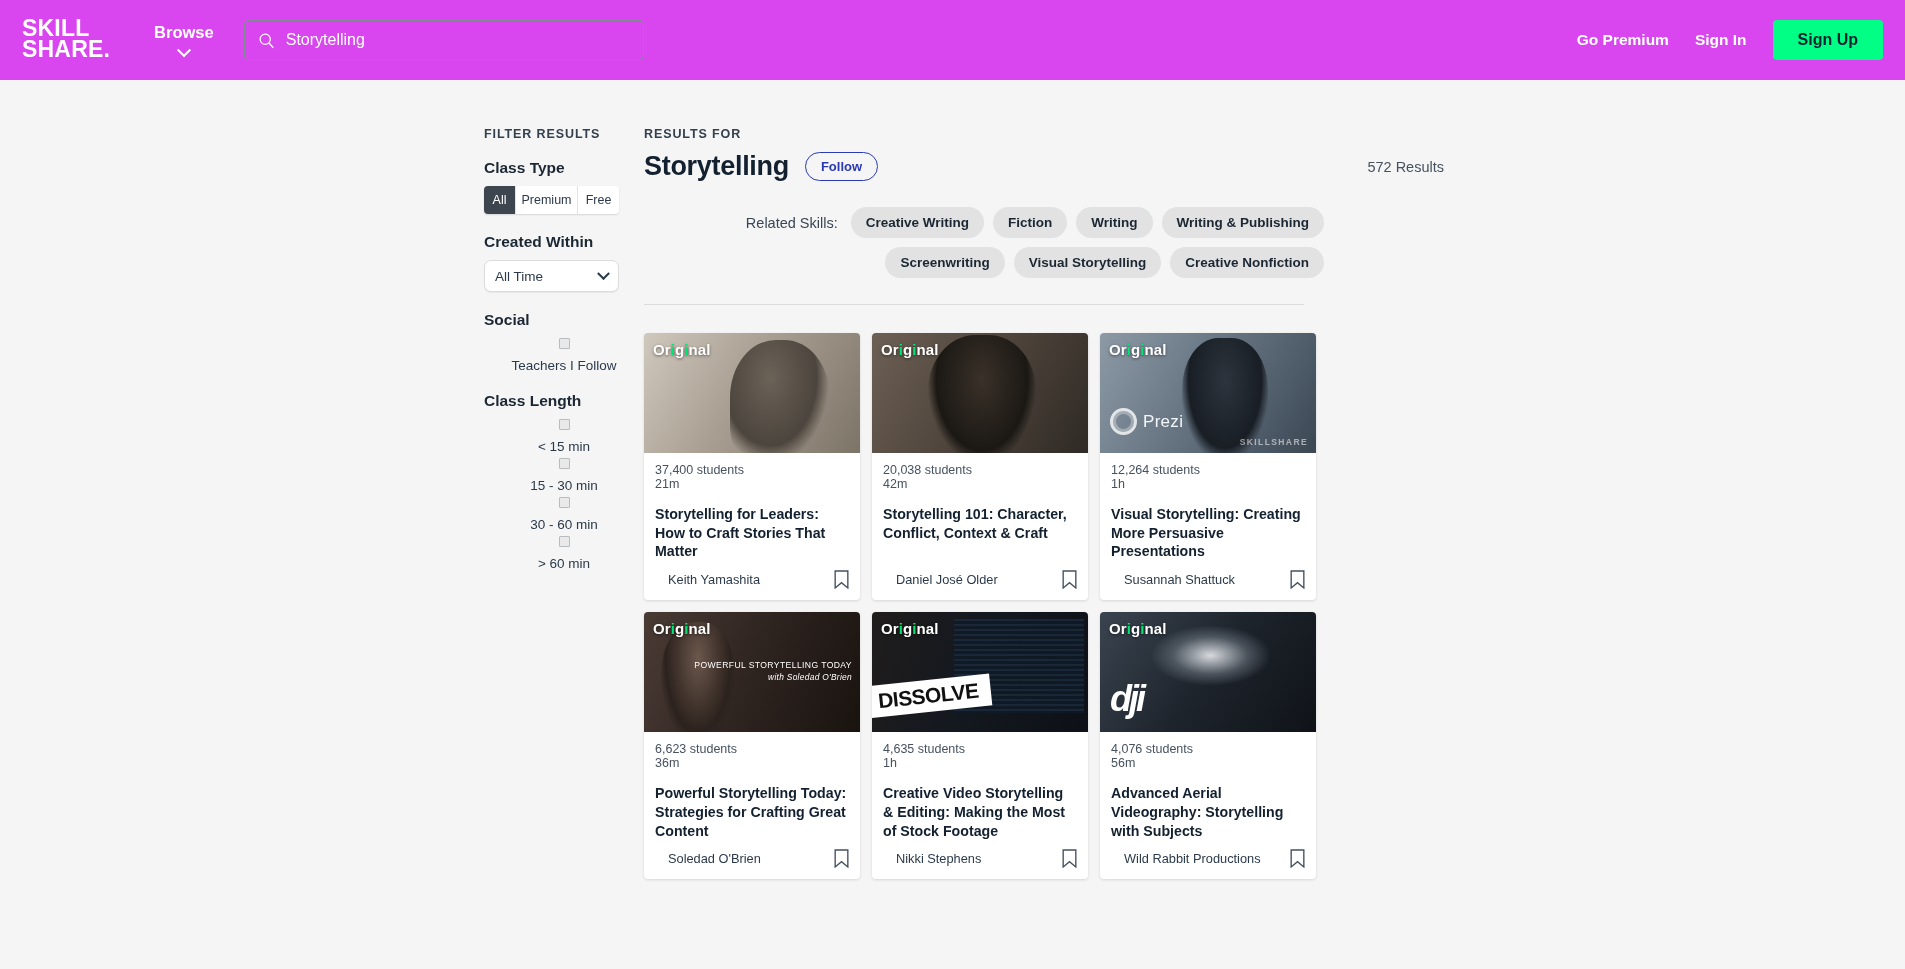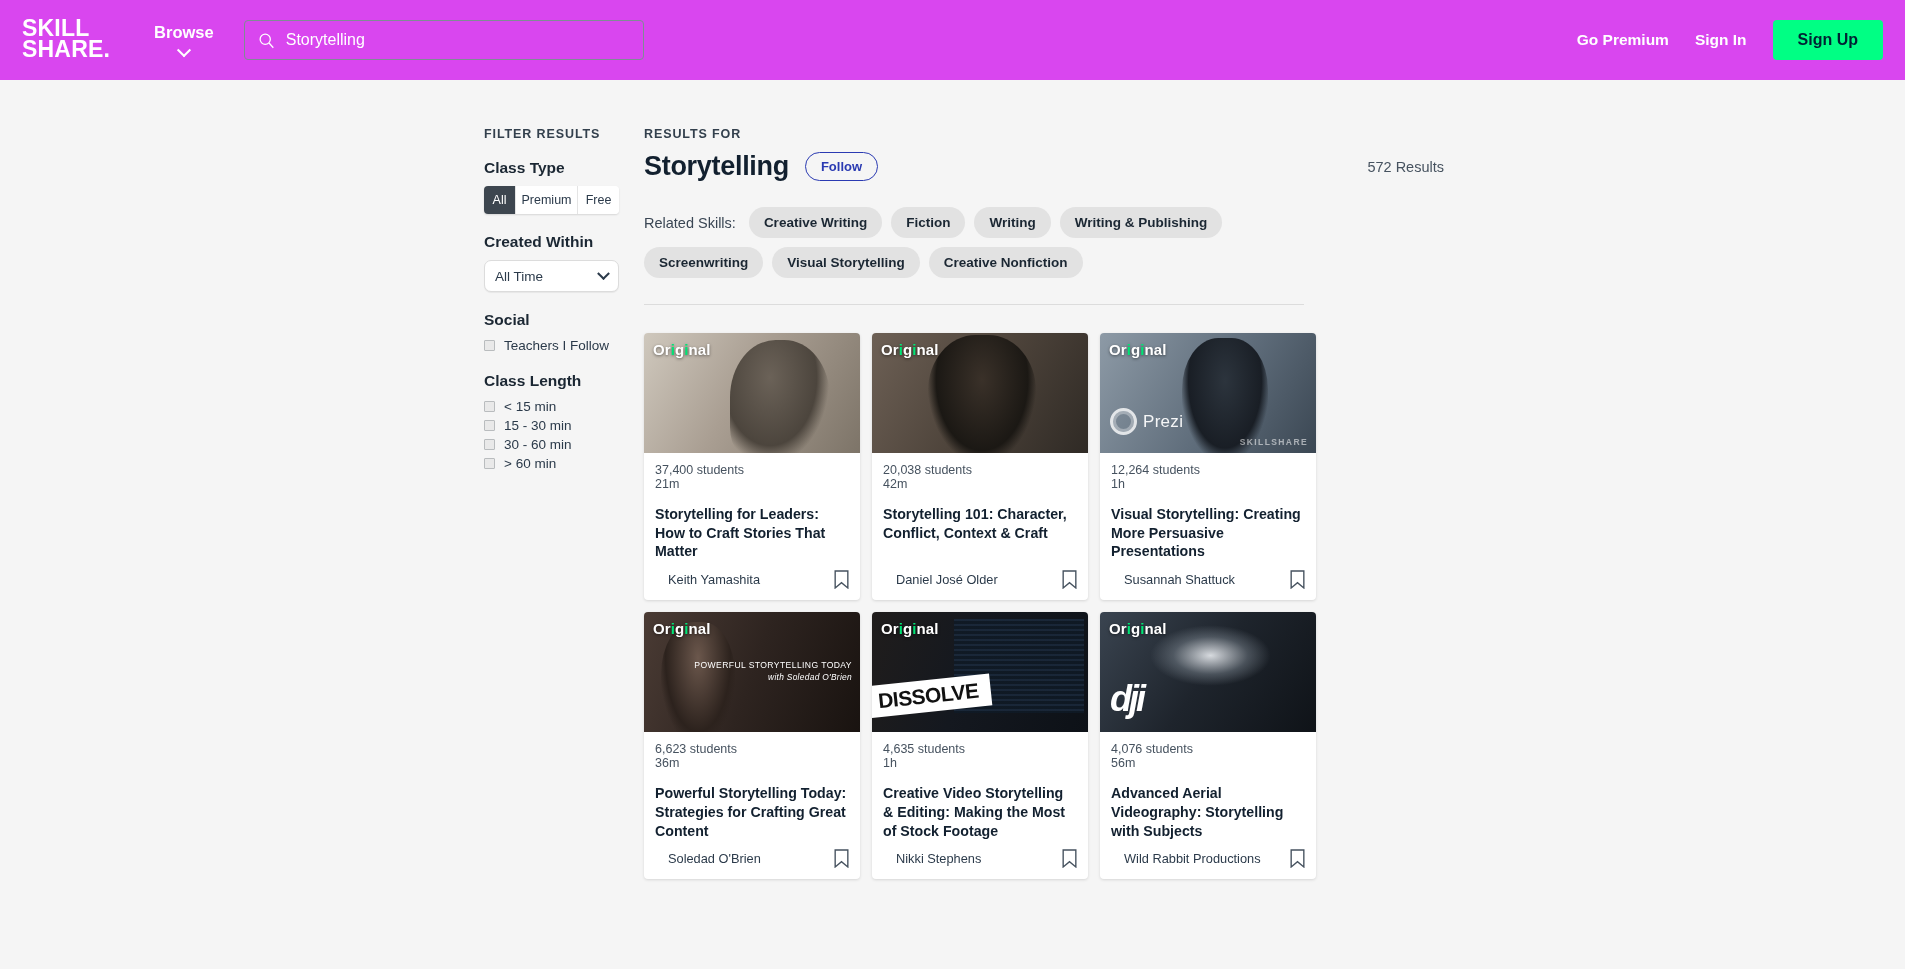--- a/index.html
+++ b/index.html
@@ -56,36 +56,36 @@
   .seg button:last-child { border-right: 0; }
   .seg .s-all { width: 32px; }
   .seg .s-prem { width: 62px; }
   .seg .s-free { width: 41px; }
   .seg button.active { background: #3d464f; color: #fff; }
   .select { width: 135px; height: 32px; background: #fff; border: 1px solid #dcdcdc; border-radius: 7px;
     display: flex; align-items: center; justify-content: space-between; padding: 0 10px;
     font-size: 13.5px; color: #2b3a4a; cursor: pointer; box-shadow: 0 1px 1px rgba(0,0,0,.06); }
   .sel-chev { width: 9px; height: 9px; border-right: 2px solid #2b3a4a; border-bottom: 2px solid #2b3a4a;
     transform: rotate(45deg) translate(-2px,-2px); }
-  .chk-row { display: flex; align-items: center; gap: 9px; margin-bottom: 4px; }
+  .chk-row { display: flex; align-items: center; gap: 9px; margin-bottom: 4px; flex-direction: column; }
   .chk { width: 11px; height: 11px; border: 1px solid #b9bcbe; background: #e9e9e9; border-radius: 1px;
     flex: 0 0 auto; cursor: pointer; }
   .chk-lbl { font-size: 13.5px; color: #2b3a4a; }
 
   
   .main { width: 800px; flex: 0 0 800px; padding-top: 13px; }
   .results-for { font-size: 12.5px; font-weight: 700; letter-spacing: .9px;
     text-transform: uppercase; color: #33404d; }
   .title-row { display: flex; align-items: center; margin-top: 10px; }
   .query { font-size: 27px; font-weight: 700; color: #12202f; letter-spacing: -.3px; }
   .follow { margin-left: 16px; border: 1.6px solid #2a3ab2; color: #2a3ab2; background: transparent;
     border-radius: 18px; font-size: 13px; font-weight: 600; padding: 6px 15px; cursor: pointer;
     font-family: "Liberation Sans", sans-serif; }
   .count { margin-left: auto; font-size: 14.5px; color: #46525f; }
-  .skills { display: flex; flex-wrap: wrap; align-items: center; gap: 9px; margin-top: 25px; max-width: 680px; }
+  .skills { display: flex; flex-wrap: wrap; align-items: center; gap: 9px; margin-top: 25px; max-width: 680px; justify-content: flex-end; }
   .skills-lbl { font-size: 14.5px; color: #3a4654; margin-right: 4px; }
   .chip { background: #e2e2e2; color: #1b2733; font-size: 13.5px; font-weight: 700;
     border: 0; border-radius: 16px; padding: 8px 15px; cursor: pointer;
     font-family: "Liberation Sans", sans-serif; white-space: nowrap; }
   .divider { height: 1px; background: #dcdcdc; margin: 26px 0 0 0; width: 660px; }
 
   
   .grid { display: flex; flex-wrap: wrap; gap: 12px; margin-top: 28px; width: 673px; }
   .card { width: 216px; background: #fff; border-radius: 4px; overflow: hidden;
     box-shadow: 0 1px 3px rgba(0,0,0,.13); display: flex; flex-direction: column;

